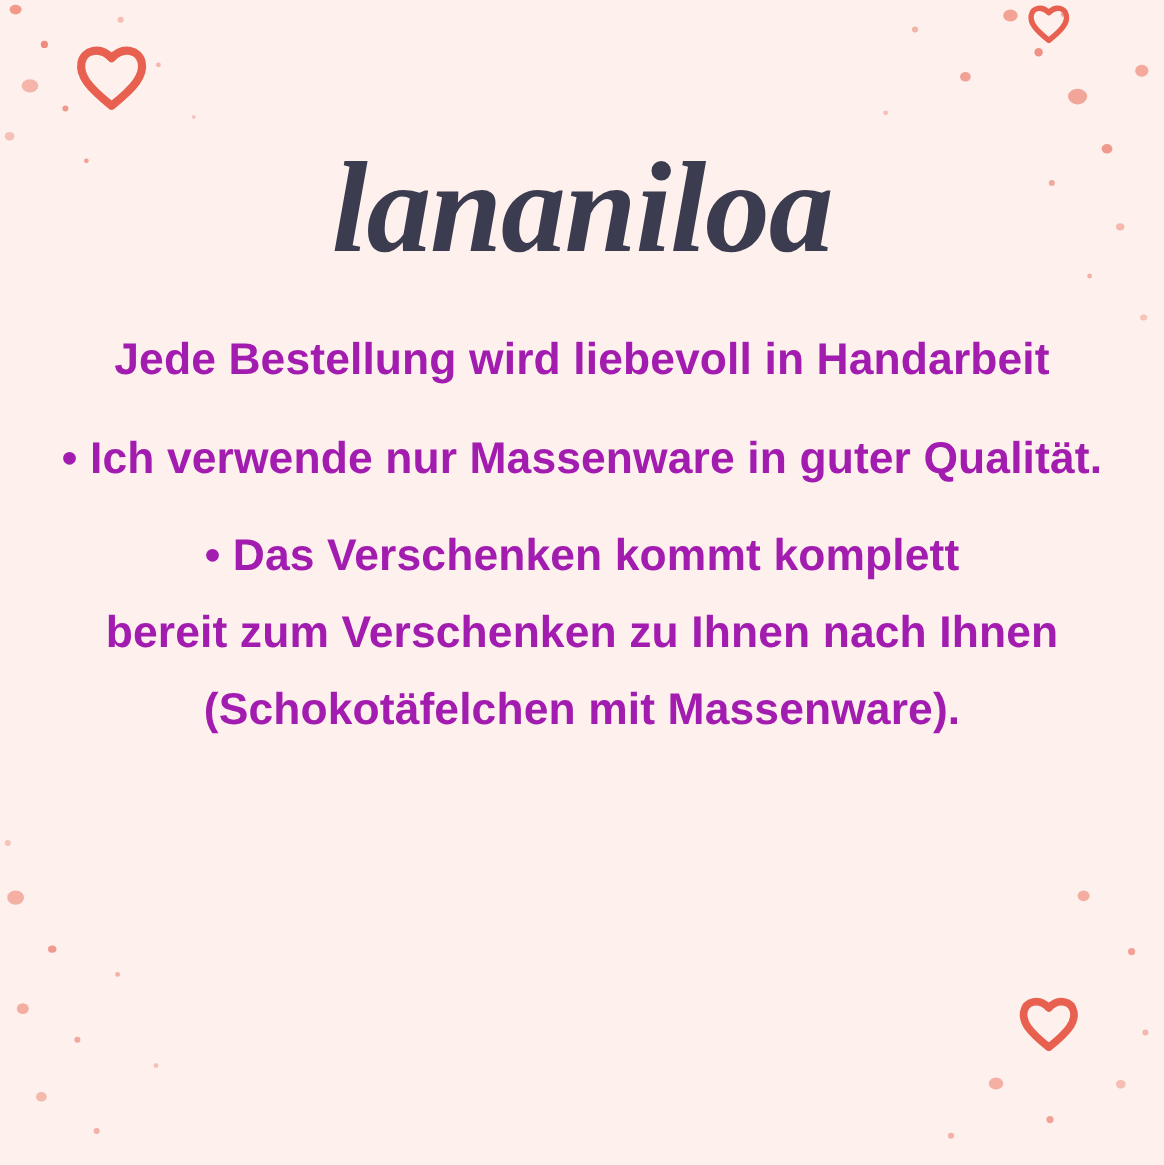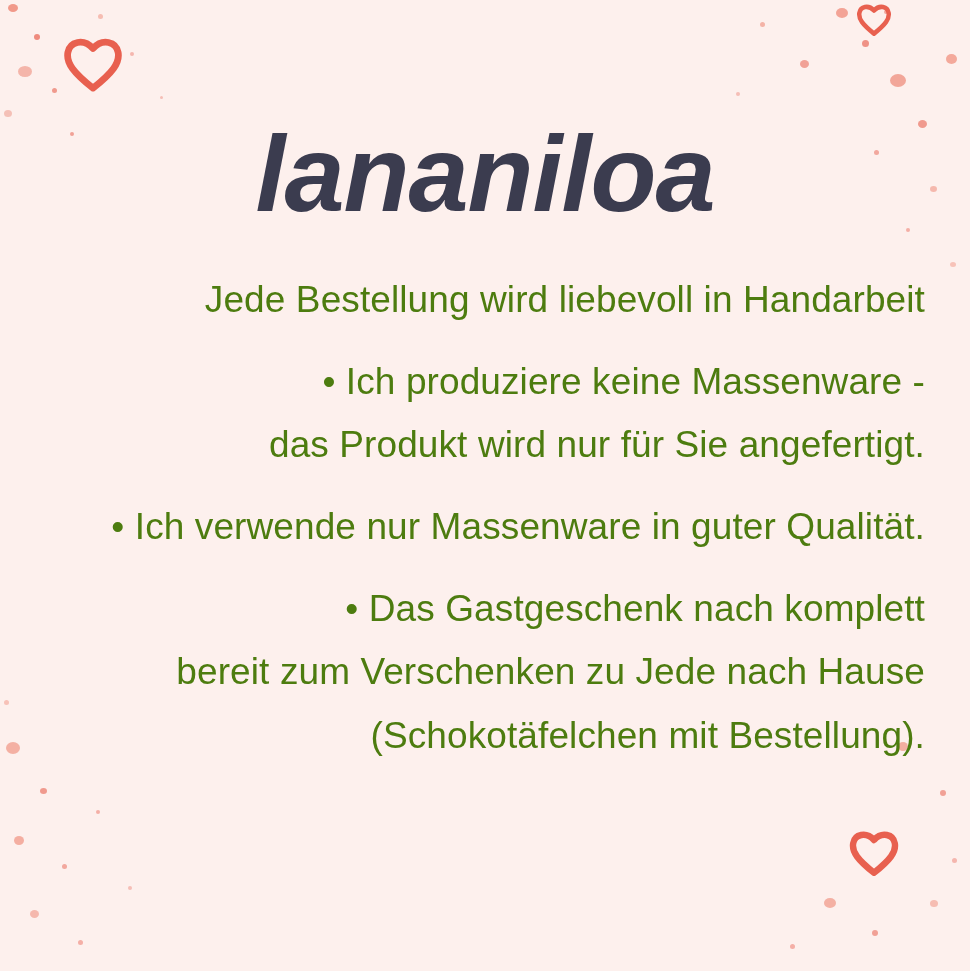--- a/index.html
+++ b/index.html
@@ -38,35 +38,35 @@
     top: 0;
     width: 970px;
     height: 971px;
     display: flex;
     flex-direction: column;
     align-items: center;
     z-index: 5;
   }
   .brand {
     margin-top: 120px;
-    font-family: Liberation Sans, sans-serif;
+    font-family: Liberation Serif, serif;
     font-style: italic;
     font-weight: 700;
     font-size: 108px;
     line-height: 1;
     letter-spacing: -1px;
     color: #3b3c4f;
     text-align: center;
   }
   .body-text {
     margin-top: 40px;
     width: 880px;
-    text-align: right;
-    color: #4d7c0f;
-    font-weight: 400;
+    text-align: center;
+    color: #a21caf;
+    font-weight: 700;
     font-size: 37px;
     line-height: 1.72;
     letter-spacing: 0.1px;
   }
   .para {
     margin: 0 0 18px 0;
   }
   .para:last-child {
     margin-bottom: 0;
   }
@@ -136,30 +136,26 @@
   <div class="content">
 
     <div class="brand">lananiloa</div>
 
     <div class="body-text">
 
       <p class="para">
         <span class="line">Jede Bestellung wird liebevoll in Handarbeit</span>
       </p>
 
-      <p class="para">
-        <span class="line">• Ich produziere keine Massenware -</span>
-        <span class="line">das Produkt wird nur für Sie angefertigt.</span>
-      </p>
 
       <p class="para">
         <span class="line">• Ich verwende nur Massenware in guter Qualität.</span>
       </p>
 
       <p class="para">
-        <span class="line">• Das Gastgeschenk nach komplett</span>
-        <span class="line">bereit zum Verschenken zu Jede nach Hause</span>
-        <span class="line">(Schokotäfelchen mit Bestellung).</span>
+        <span class="line">• Das Verschenken kommt komplett</span>
+        <span class="line">bereit zum Verschenken zu Ihnen nach Ihnen</span>
+        <span class="line">(Schokotäfelchen mit Massenware).</span>
       </p>
 
     </div>
   </div>
 </div>
 
 </body></html>

